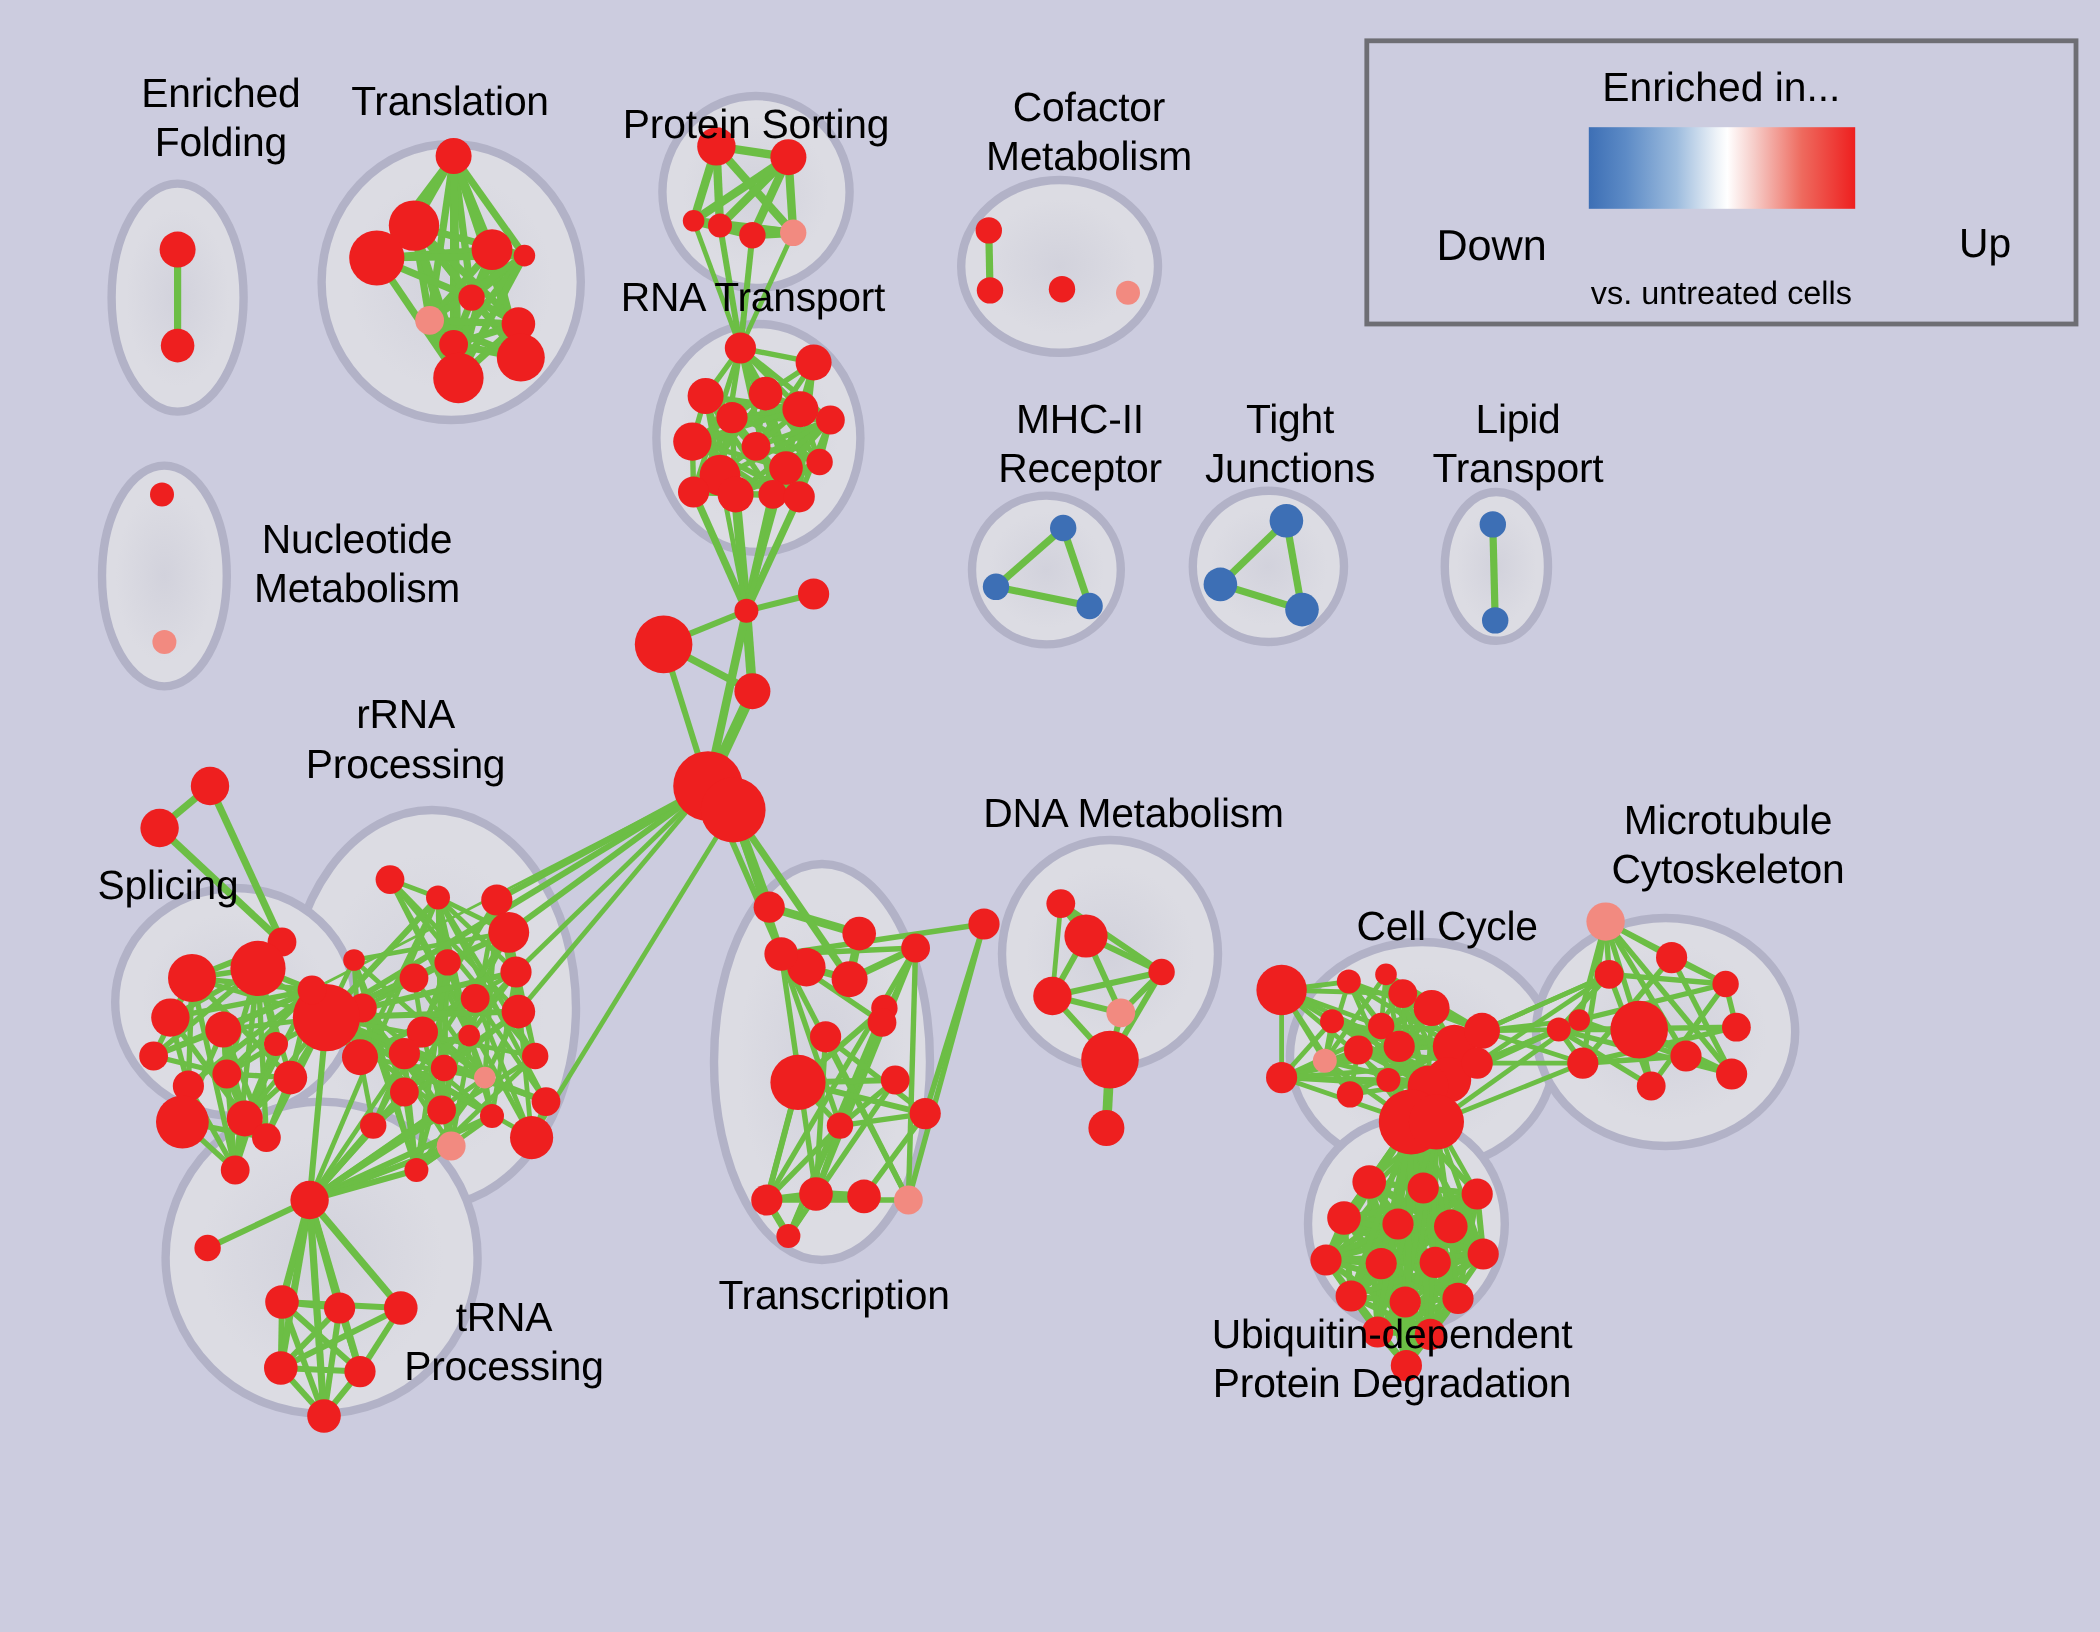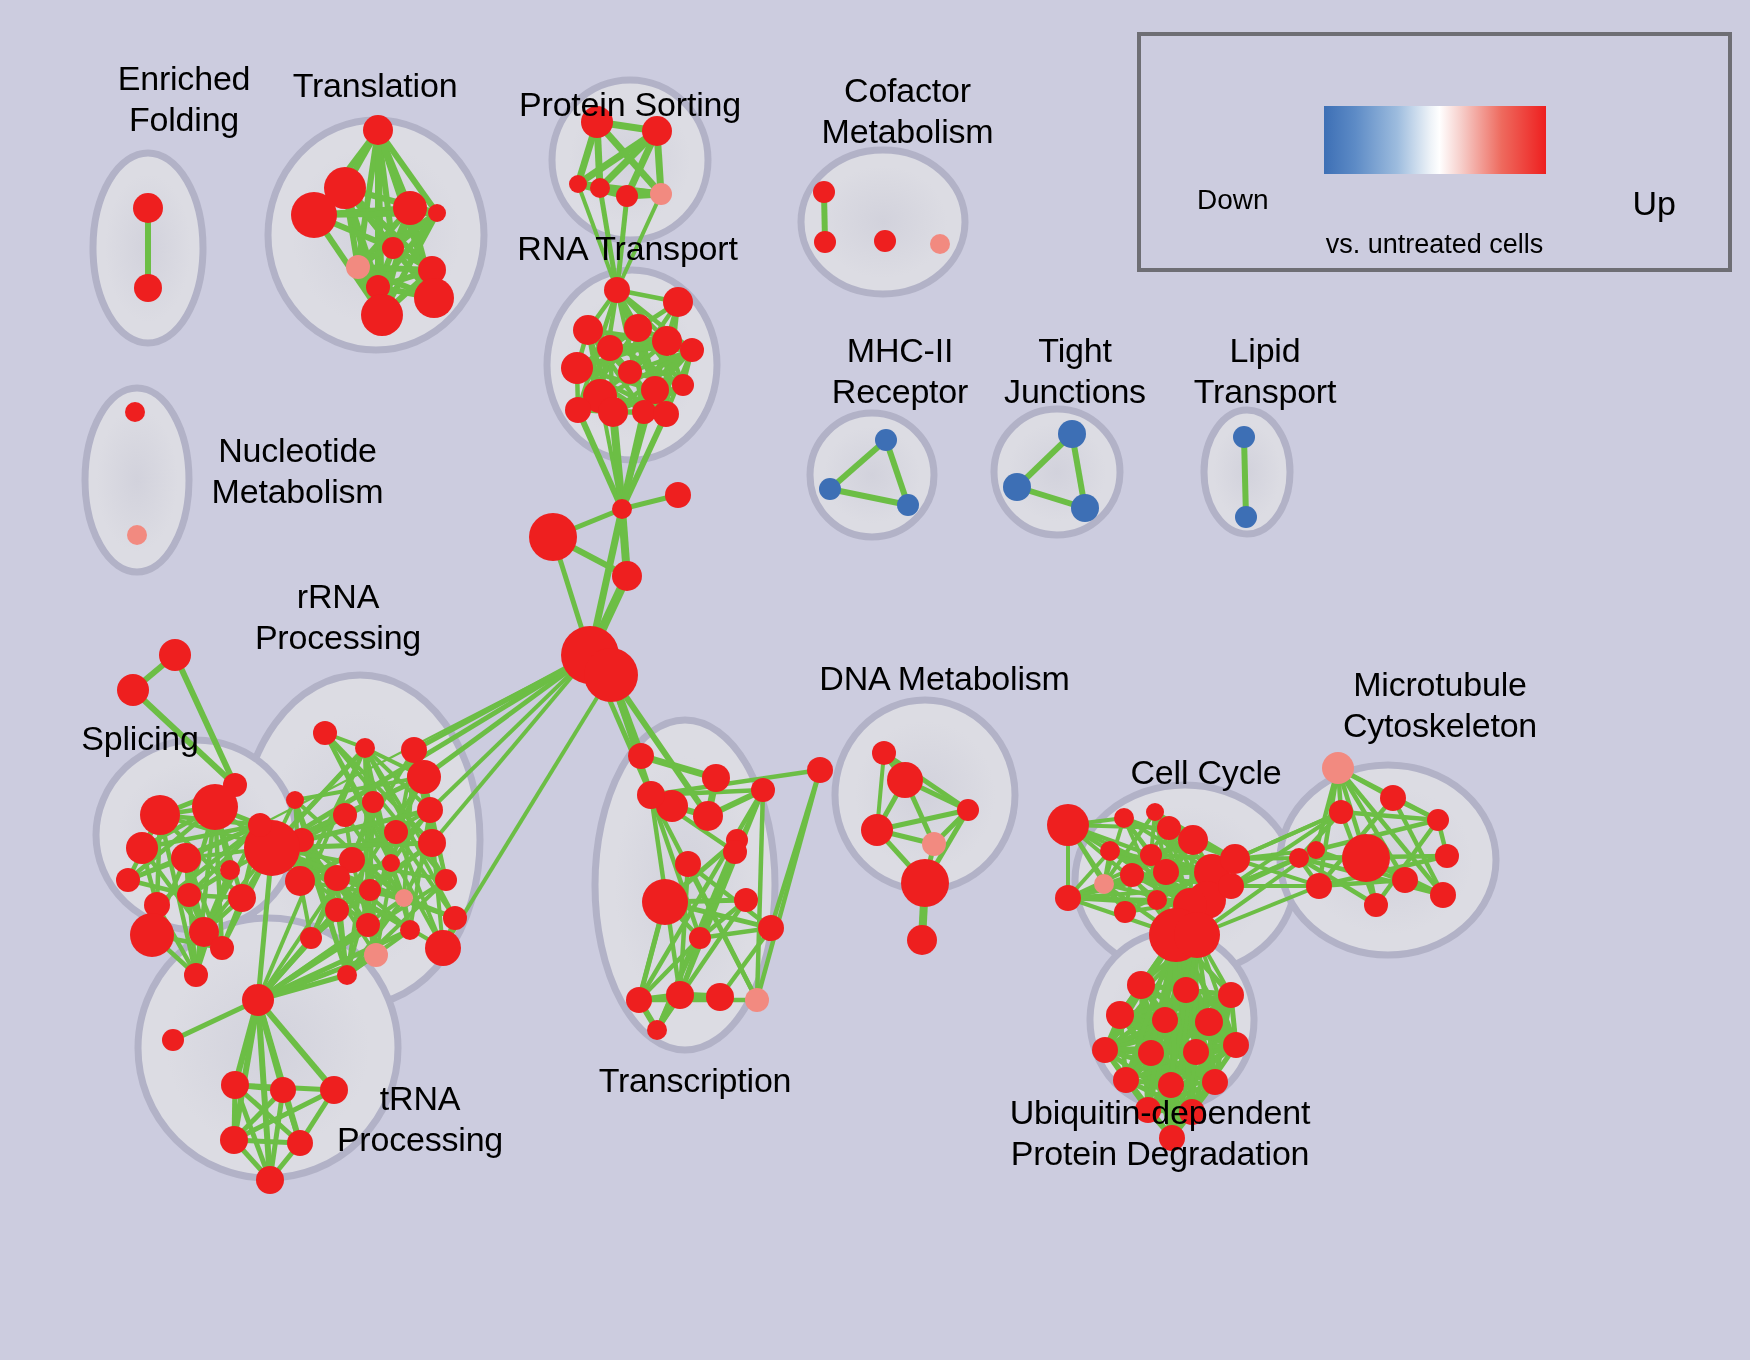--- a/index.html
+++ b/index.html
@@ -33,21 +33,21 @@
   #legend-title{
     position:absolute;left:0;top:18px;width:100%;
     text-align:center;font-size:34px;color:#000;
   }
   #legend-bar{
     position:absolute;left:50%;top:70px;transform:translateX(-50%);
     width:222px;height:68px;
     background:linear-gradient(to right,#3d6fb5 0%,#5d8bc6 14%,#9dbcde 33%,#eef3f8 48%,#ffffff 52%,#f6cdc9 62%,#ee6a5e 80%,#ee1f1f 100%);
   }
   #legend-down{
-    position:absolute;left:56px;top:148px;font-size:28px;color:#000;
+    position:absolute;left:56px;top:148px;font-size:36px;color:#000;
   }
   #legend-up{
     position:absolute;right:52px;top:148px;font-size:34px;color:#000;
   }
   #legend-sub{
     position:absolute;left:0;top:192px;width:100%;
     text-align:center;font-size:27px;line-height:33px;color:#000;
   }
   #legend-sub div{white-space:pre;}
 </style>
@@ -932,20 +932,21 @@
       <div class="cluster-label" style="left: 55px; top: 718px; width: 170px;"><div>Splicing</div></div>
       <div class="cluster-label" style="left: 310px; top: 1078px; width: 220px;"><div>tRNA</div><div>Processing</div></div>
       <div class="cluster-label" style="left: 570px; top: 1060px; width: 250px;"><div>Transcription</div></div>
       <div class="cluster-label" style="left: 812px; top: 658px; width: 265px;"><div>DNA Metabolism</div></div>
       <div class="cluster-label" style="left: 1106px; top: 752px; width: 200px;"><div>Cell Cycle</div></div>
       <div class="cluster-label" style="left: 1310px; top: 664px; width: 260px;"><div>Microtubule</div><div>Cytoskeleton</div></div>
       <div class="cluster-label" style="left: 985px; top: 1092px; width: 350px;"><div>Ubiquitin-dependent</div><div>Protein Degradation</div></div>
     </div>
 
   <div id="legend">
+    <div id="legend-title">Enriched in...</div>
     <div id="legend-bar"></div>
     <div id="legend-down">Down</div>
     <div id="legend-up">Up</div>
     <div id="legend-sub">
       <div>vs. untreated cells</div>
     </div>
   </div>
 
 </div>
 

